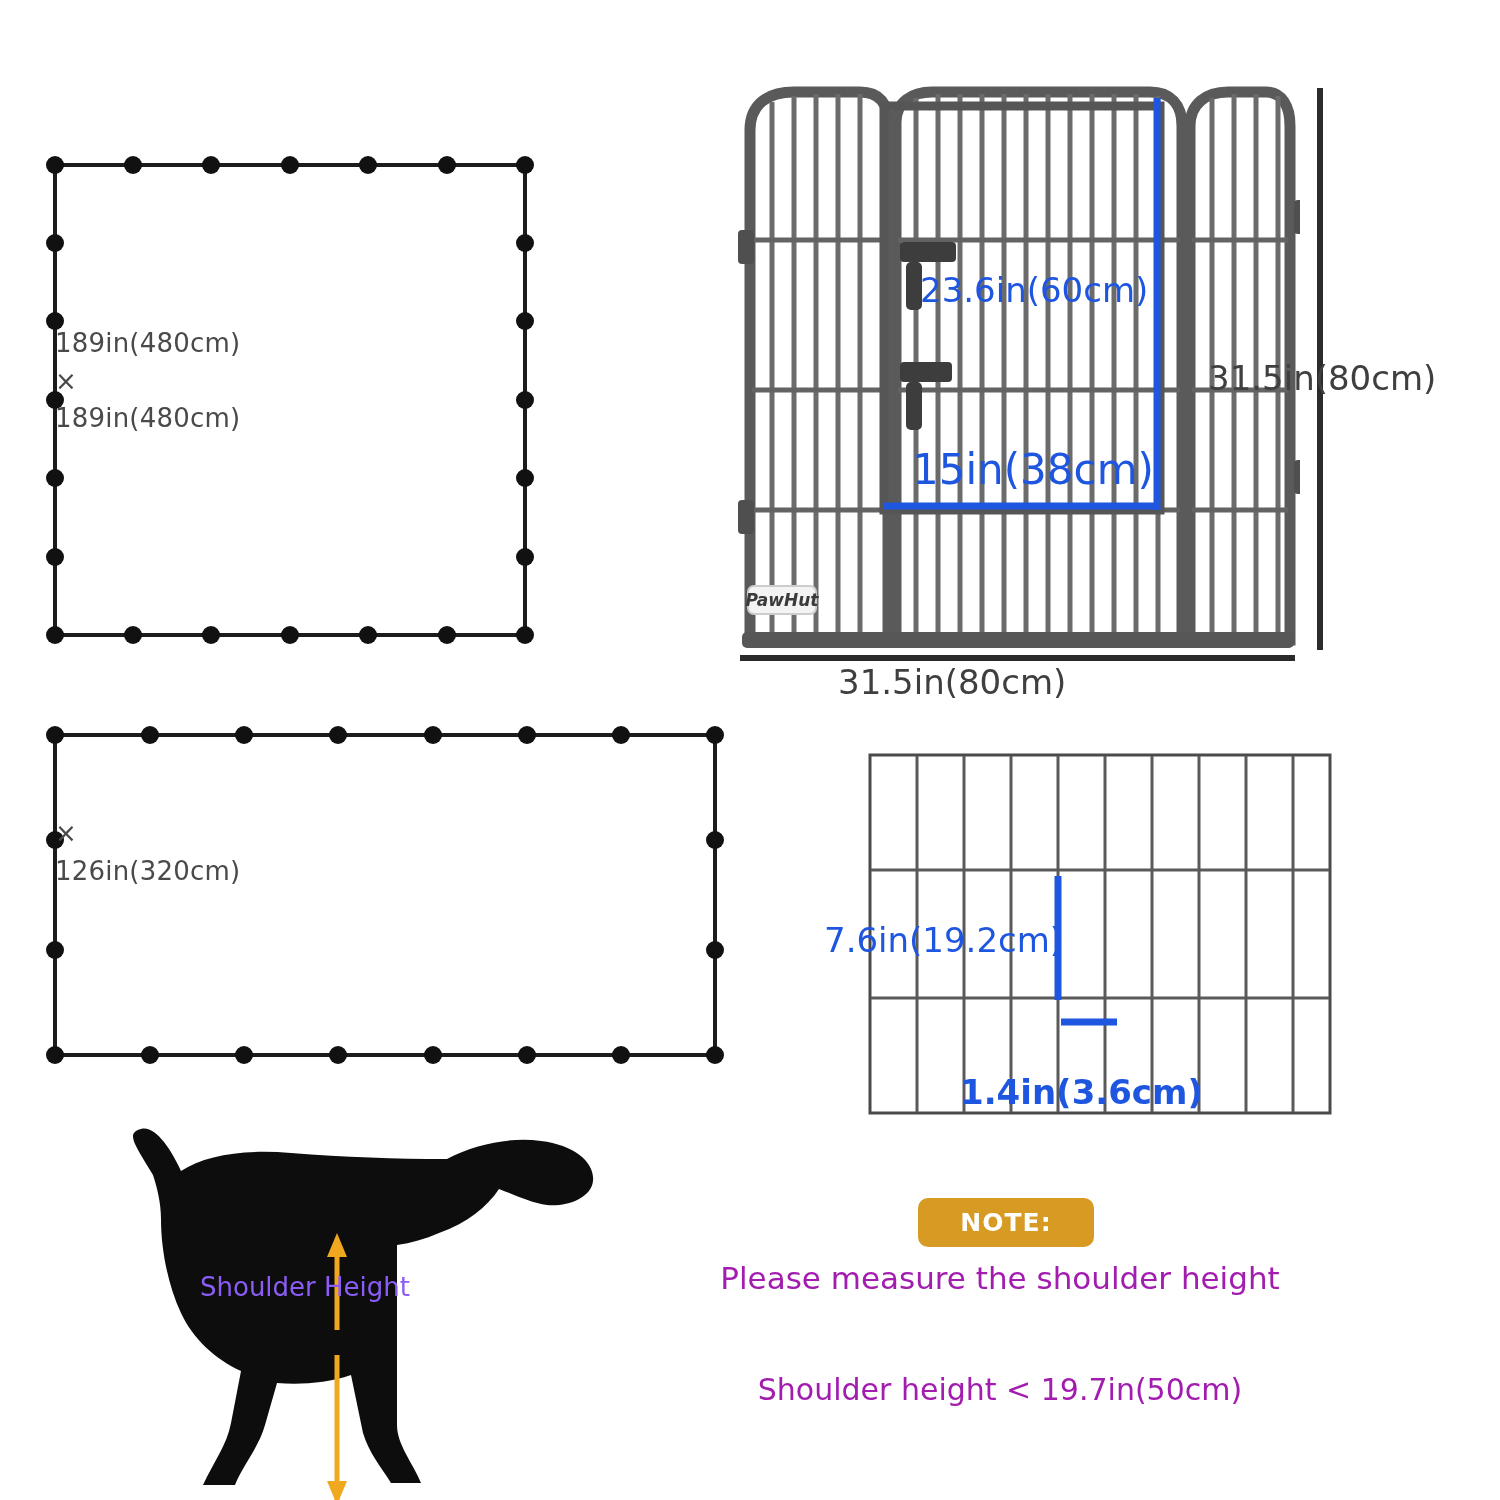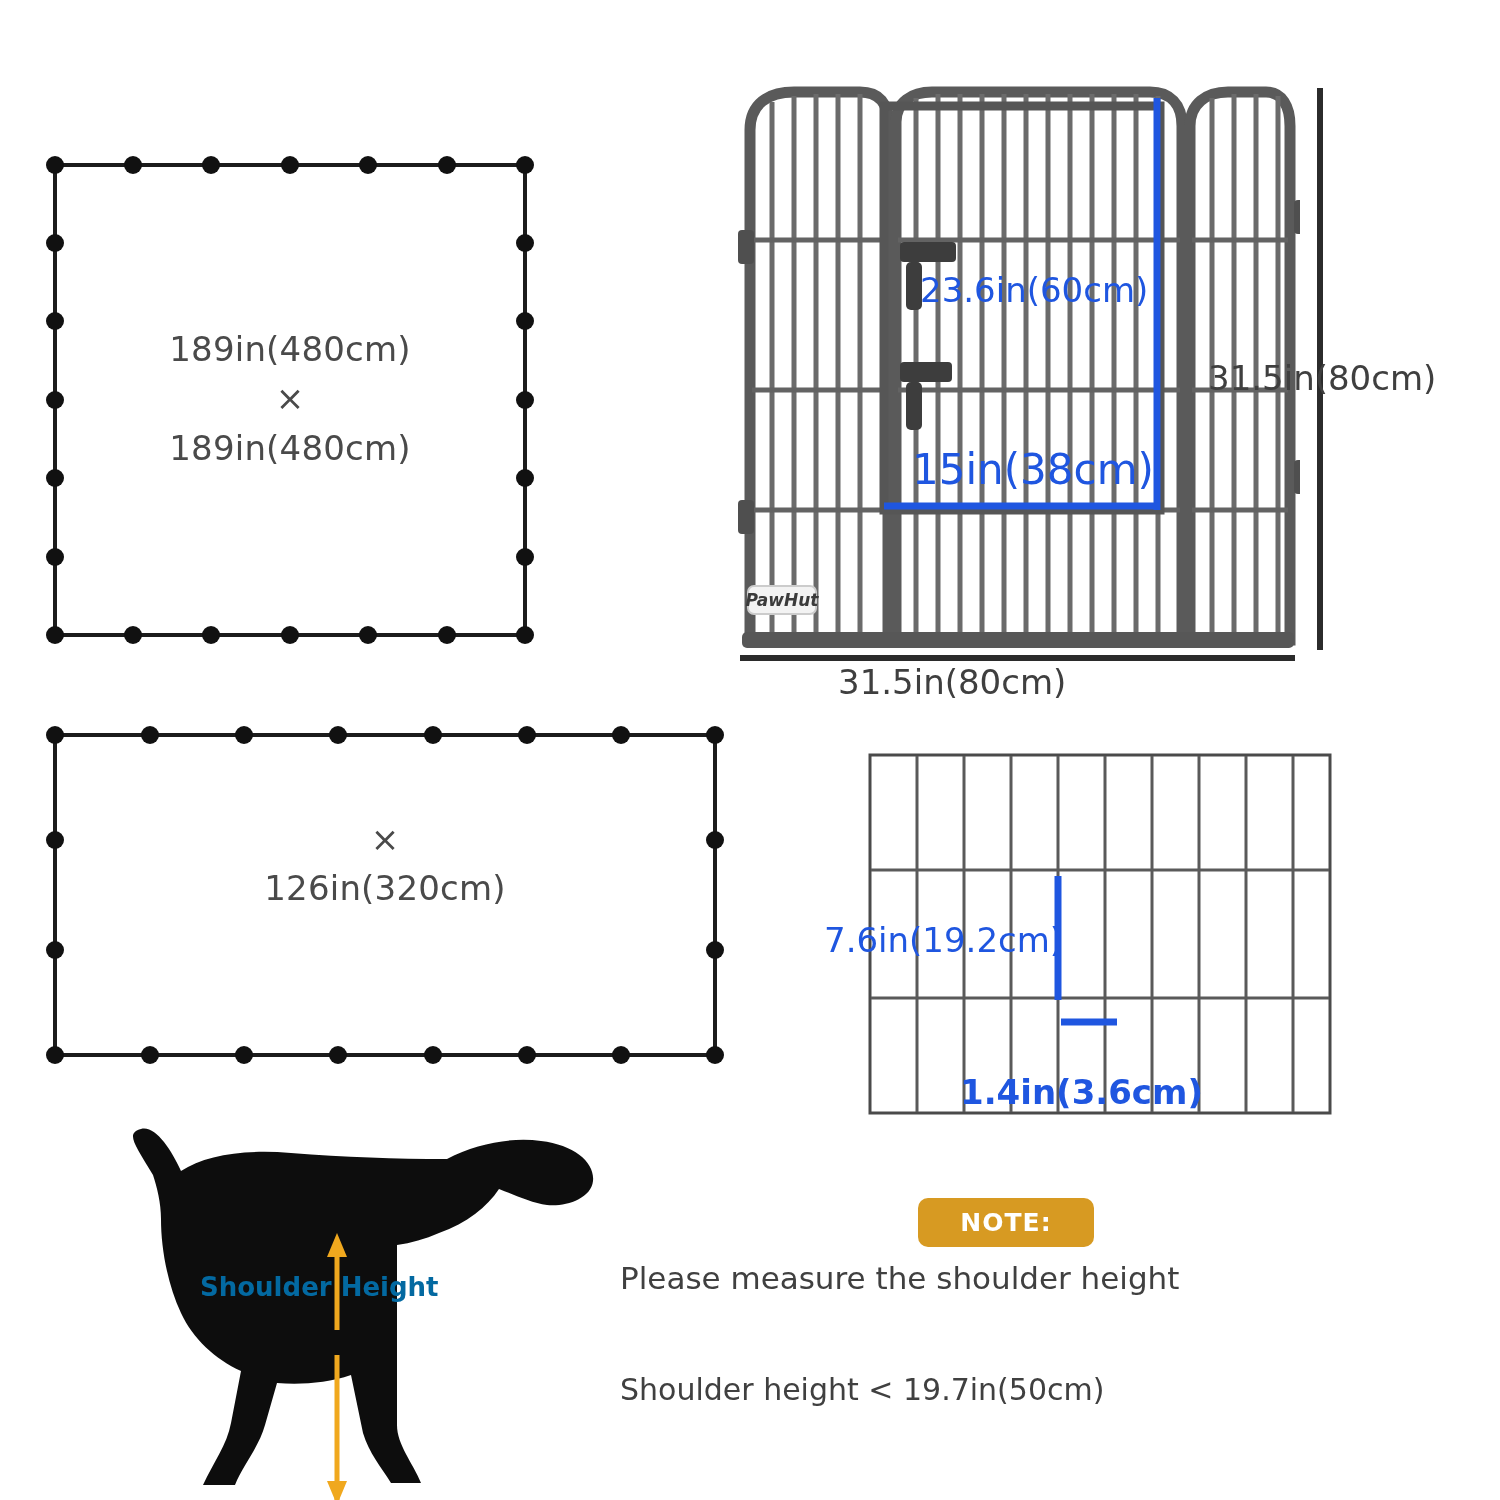--- a/index.html
+++ b/index.html
@@ -18,22 +18,21 @@
   .canvas {
     position: absolute;
     inset: 0;
   }
 
   
   .abs { position: absolute; }
   .shape-label {
     position: absolute;
     left: 0; right: 0;
-    text-align: center;
-    font-size: 34px;
+    font-size: 26px;
     color: #4a4a4a;
     line-height: 1.45;
     letter-spacing: .2px;
   }
 
   
   .dim-blue {
     position: absolute;
     color: #1f56e0;
     font-size: 31px;
@@ -53,34 +52,34 @@
     color: #ffffff;
     font-weight: bold;
     font-size: 25px;
     letter-spacing: 1px;
     border-radius: 10px;
     padding: 10px 28px;
     text-align: center;
   }
   .note-text {
     position: absolute;
-    text-align: left;
+    text-align: center;
     font-size: 31px;
-    color: #404040;
+    color: #a21caf;
     line-height: 1.35;
   }
   .note-text.big {
     font-size: 30px;
   }
 
   .shoulder-label {
     position: absolute;
-    font-weight: bold;
+    font-weight: normal;
     font-size: 26px;
-    color: #0369a1;
+    color: #8b5cf6;
     white-space: nowrap;
   }
 </style>
 </head>
 <body>
 
 <div class="canvas">
 
   <svg class="abs" style="left:20px; top:130px;" width="540" height="540">
 

